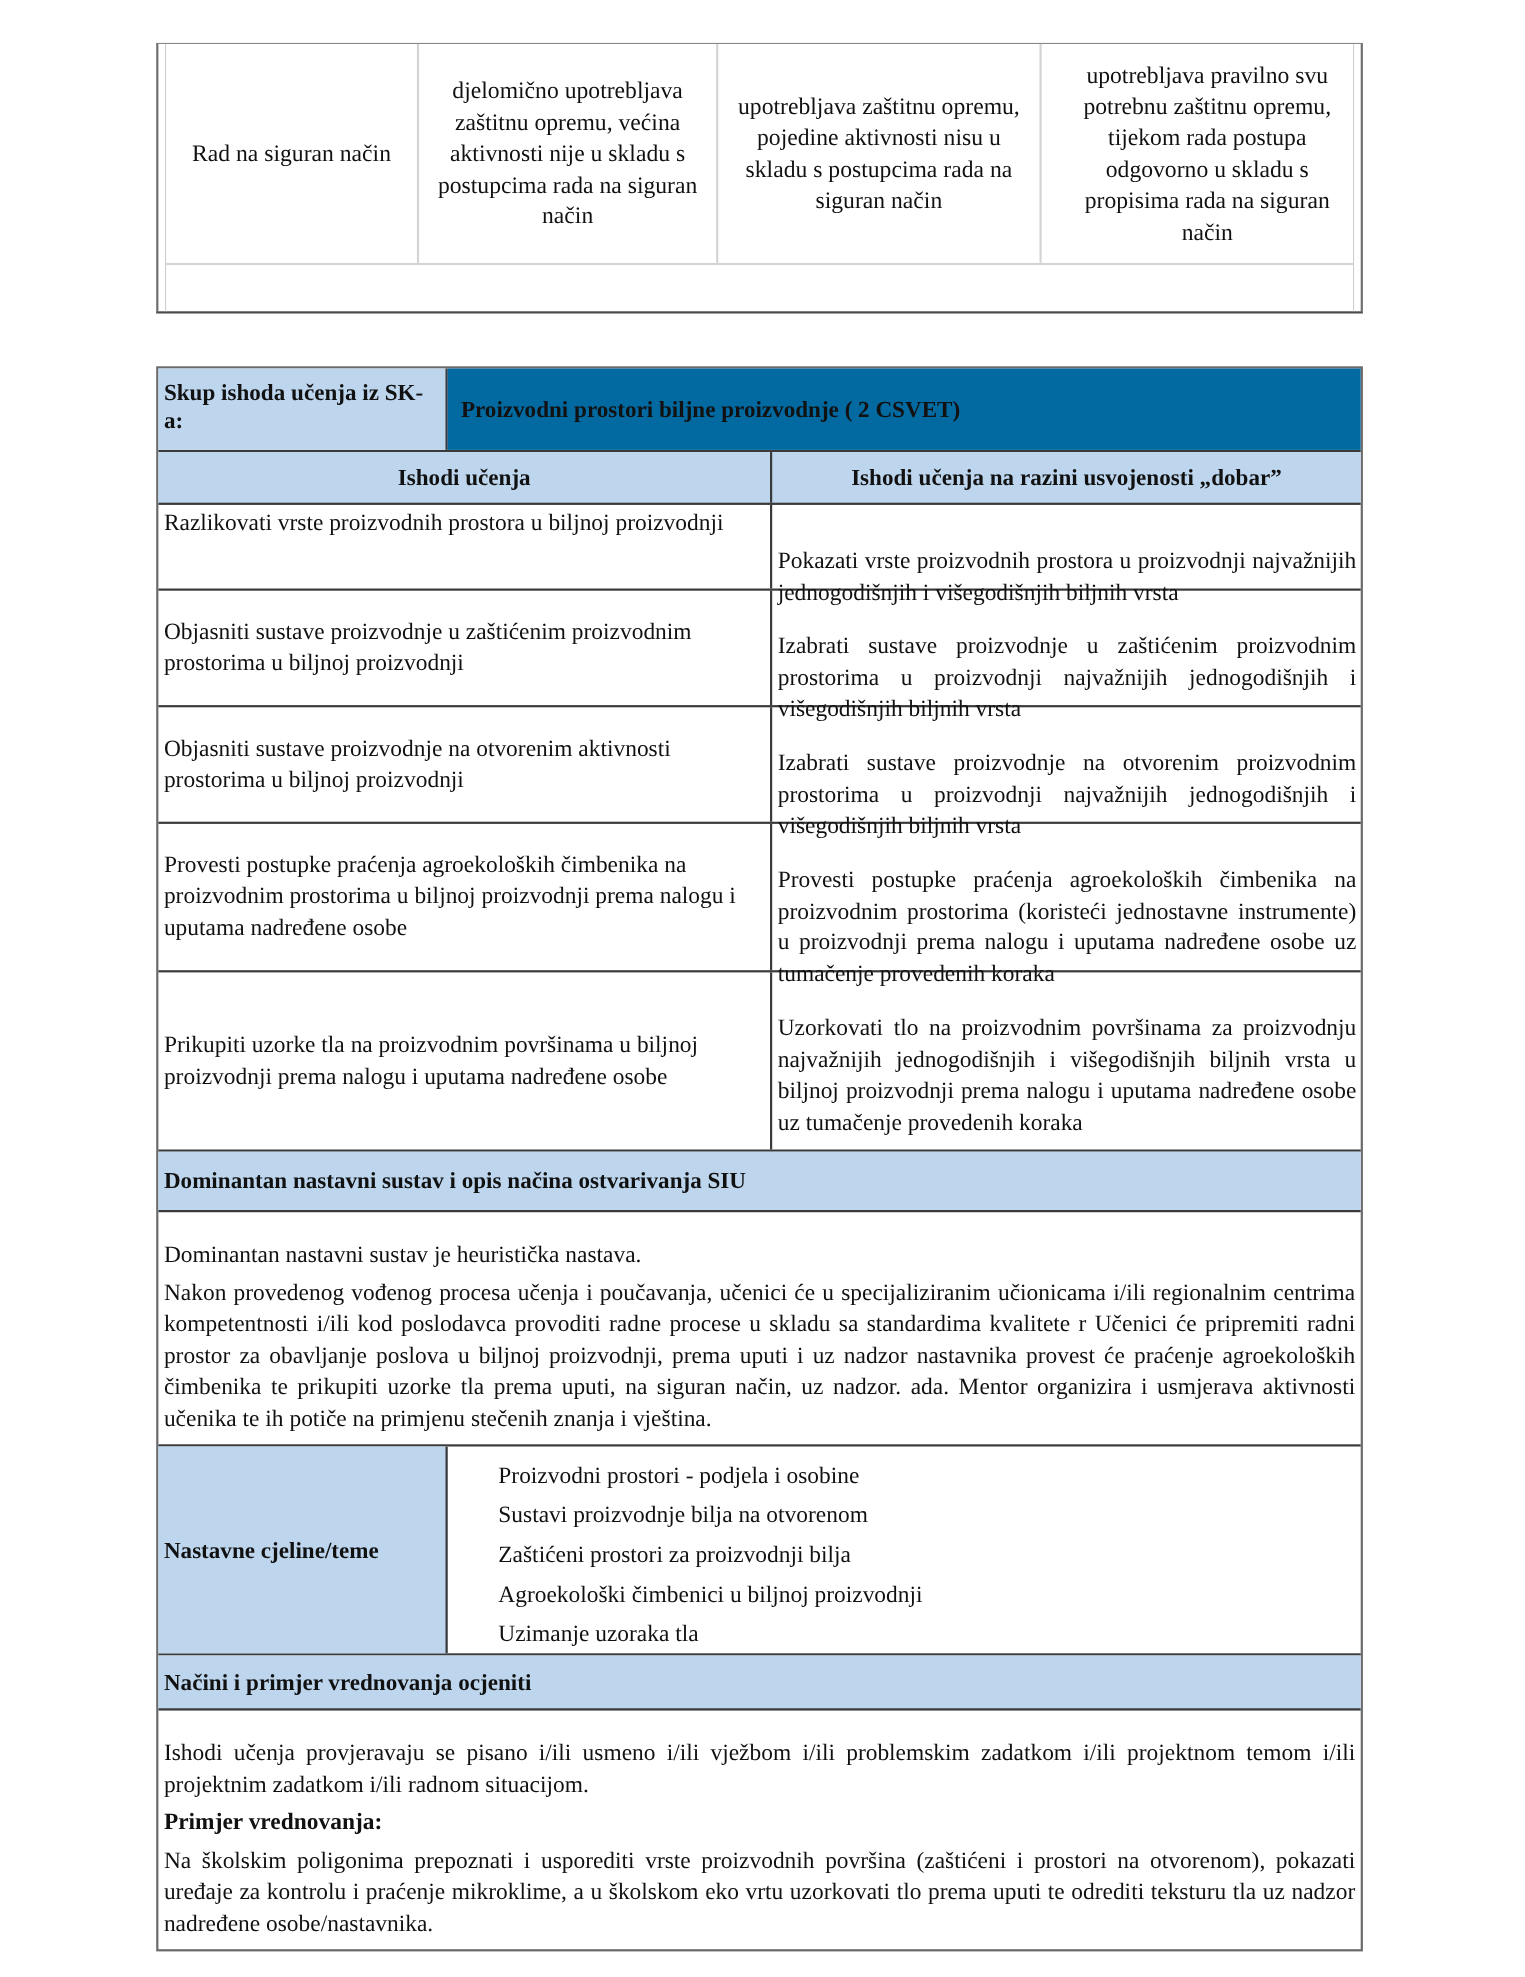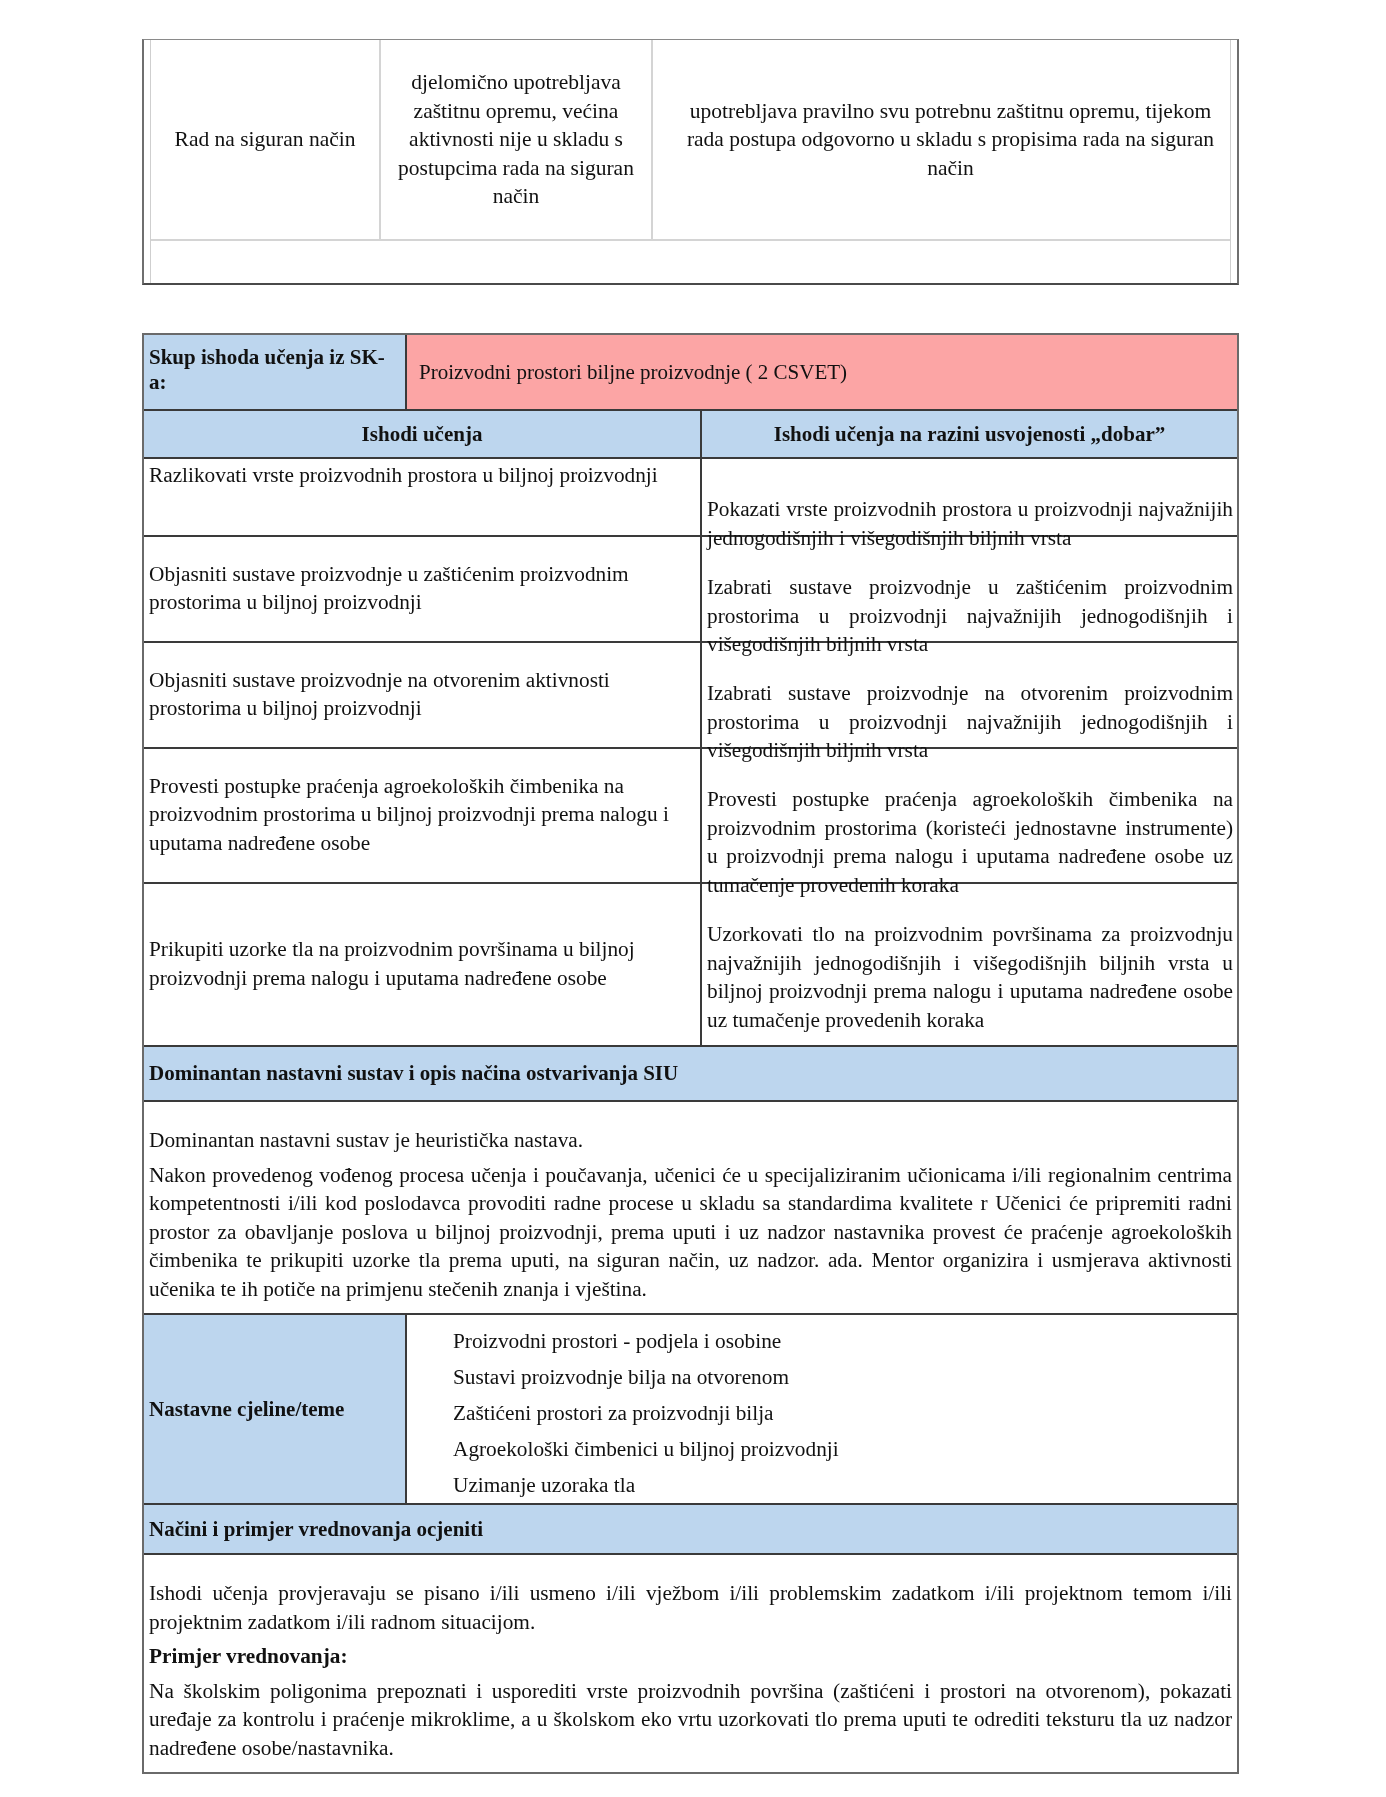--- a/index.html
+++ b/index.html
@@ -45,21 +45,21 @@
     .row:last-child { border-bottom: none; }
     .blue { background: #bdd6ee; }
     .head-row { height: 76px; }
     .head-label {
       width: 263px; box-sizing: border-box; padding: 10px 6px 0 5px;
       border-right: 2px solid #3a3a3a;
       font-weight: bold; font-size: 21px; line-height: 25px;
     }
     .head-title {
       flex: 1; display: flex; align-items: center; padding-left: 12px;
-      font-weight: normal; font-size: 21px; background: #fca5a5;
+      font-weight: bold; font-size: 21px; background: #0369a1;
     }
     .col-head-row { height: 48px; }
     .col-head {
       display: flex; align-items: center; justify-content: center;
       font-weight: bold; font-size: 21px;
     }
     .col-head.left { width: 558px; border-right: 2px solid #3a3a3a; box-sizing: border-box; }
     .col-head.right { flex: 1; }
 
     .outcome-row .cell {
@@ -88,20 +88,21 @@
     .units-list div { height: 36px; }
   </style>
 </head>
 <body>
 
 <div class="top-table">
   <div class="inner">
     <div class="top-row">
       <div class="top-cell c1">Rad na siguran način</div>
       <div class="top-cell c2">djelomično upotrebljava zaštitnu opremu, većina aktivnosti nije u skladu s postupcima rada na siguran način</div>
+      <div class="top-cell c3">upotrebljava zaštitnu opremu, pojedine aktivnosti nisu u skladu s postupcima rada na siguran način</div>
       <div class="top-cell c4">upotrebljava pravilno svu potrebnu zaštitnu opremu, tijekom rada postupa odgovorno u skladu s propisima rada na siguran način</div>
     </div>
     <div></div>
   </div>
 </div>
 
 <div class="siu">
 
   <div class="row head-row">
     <div class="head-label blue">Skup ishoda učenja iz SK-a:</div>

